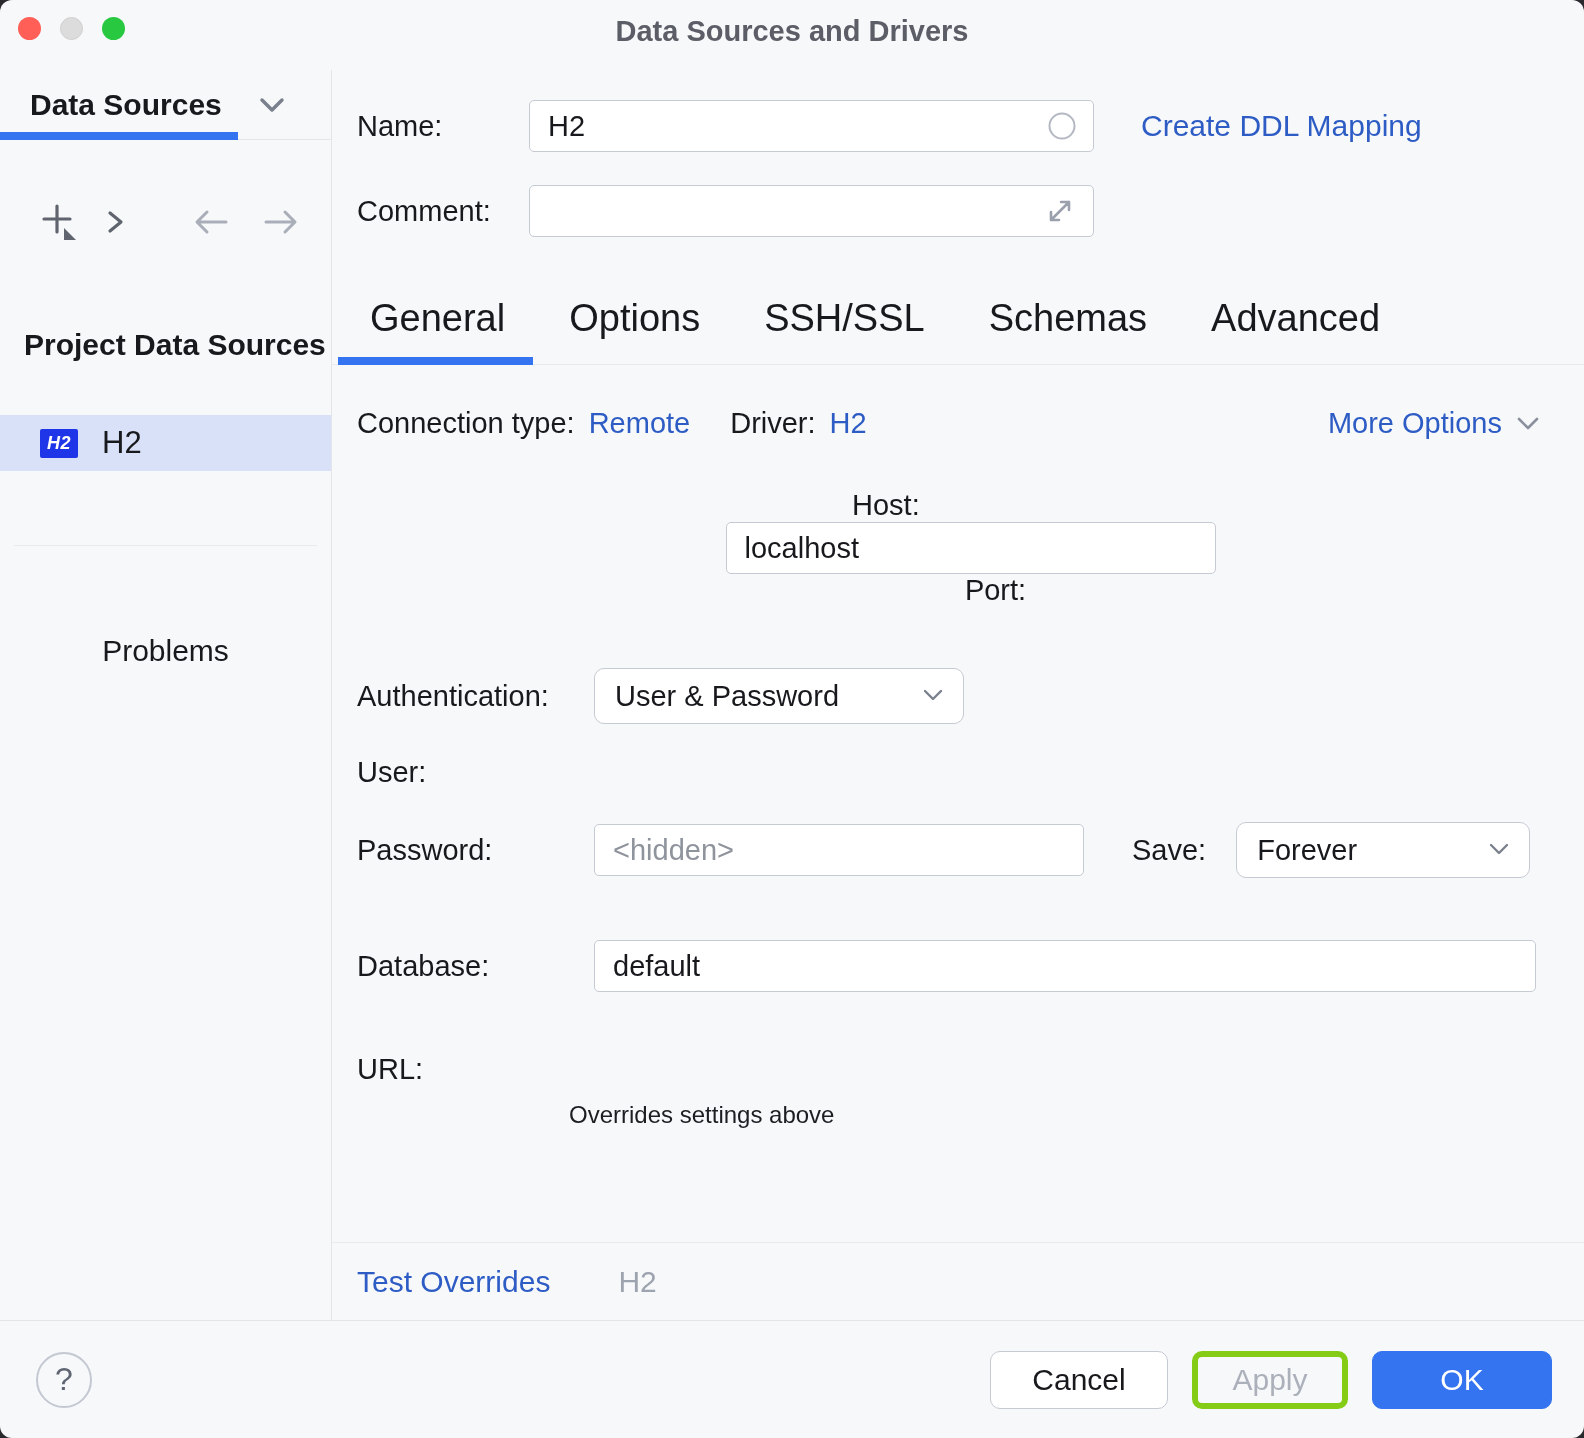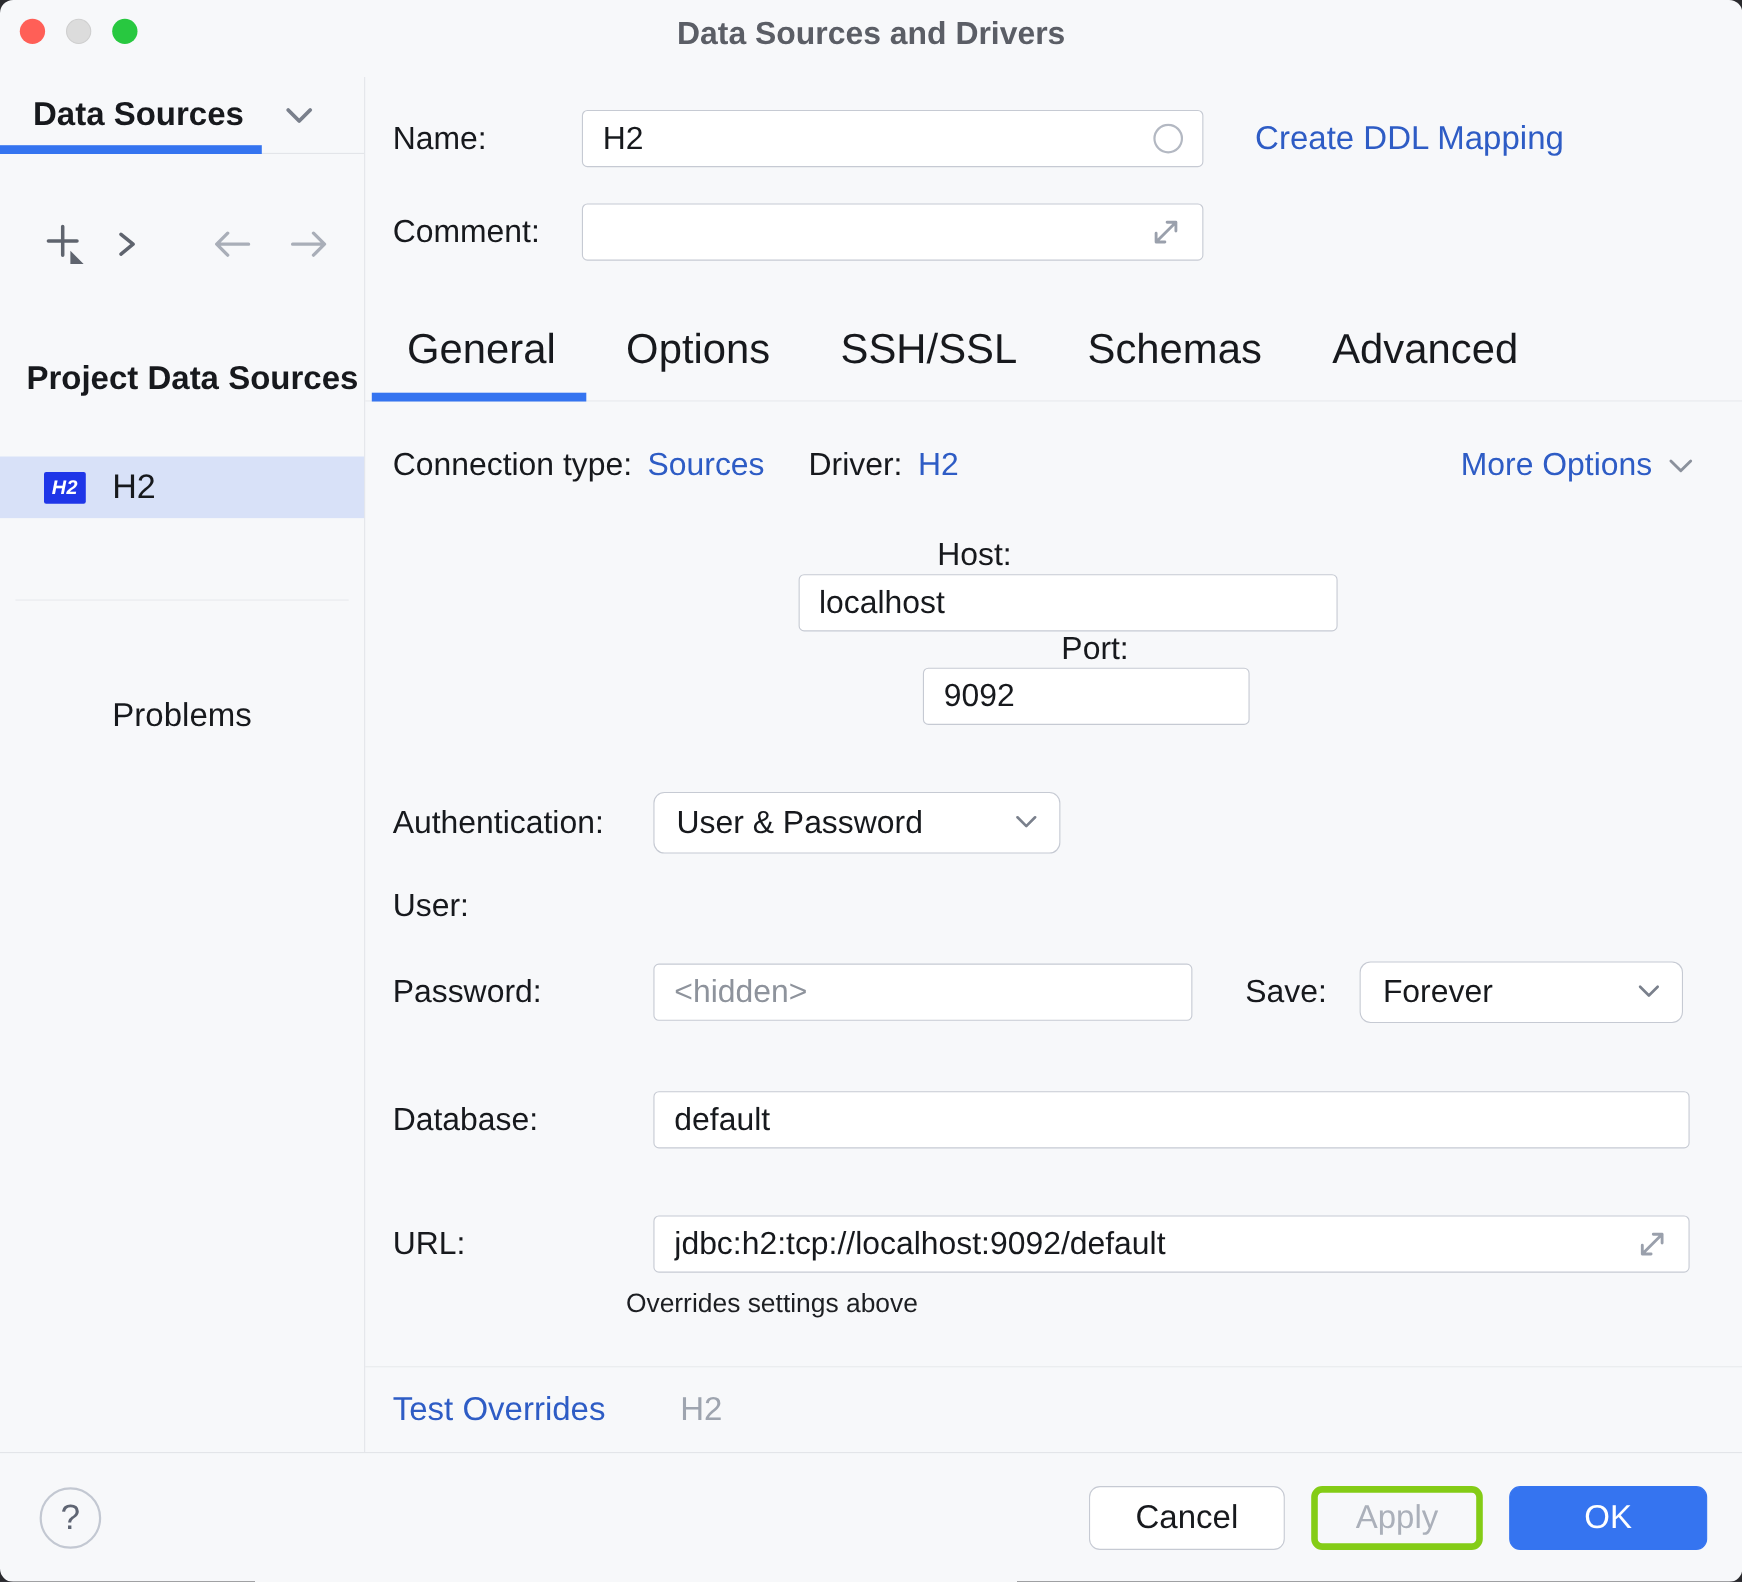--- a/index.html
+++ b/index.html
@@ -202,38 +202,37 @@
         <span class="tab">Options</span>
         <span class="tab">SSH/SSL</span>
         <span class="tab">Schemas</span>
         <span class="tab">Advanced</span>
       </div>
 
       <div class="tab-panel">
 
         <div class="conn-row pad">
           <span class="k">Connection type:</span>
-          <span class="v">Sources</span>
+          <span class="v">Remote</span>
           <span class="k drv">Driver:</span>
           <span class="v">H2</span>
           <span class="more-options">
             <span>More Options</span>
             <span class="chev">
               <svg width="24" height="16" viewBox="0 0 24 16">
                   <path d="M3 3 L12 12 L21 3" fill="none" stroke="currentColor" stroke-width="2.6" stroke-linecap="round" stroke-linejoin="round"></path>
                 </svg>
             </span>
           </span>
         </div>
 
         <div class="form-row row-host pad">
           <label class="flabel">Host:</label>
           <input class="input w490" type="text" value="localhost" style="">
           <label class="flabel port-label" style="width:auto">Port:</label>
-          <input class="input port-input" type="text" value="9092" style="">
         </div>
 
         <div class="form-row row-auth pad">
           <label class="flabel">Authentication:</label>
           <div class="select w370">
             <span>User &amp; Password</span>
             <span class="chev">
               <svg width="20" height="14" viewBox="0 0 20 14">
                   <path d="M2 2 L10 10 L18 2" fill="none" stroke="currentColor" stroke-width="2.4" stroke-linecap="round" stroke-linejoin="round"></path>
                 </svg>
@@ -259,28 +258,20 @@
           </div>
         </div>
 
         <div class="form-row row-db pad">
           <label class="flabel">Database:</label>
           <input class="input w942" type="text" value="default" style="">
         </div>
 
         <div class="form-row row-url pad">
           <label class="flabel">URL:</label>
-          <span class="iwrap w942">
-            <input class="input" type="text" value="jdbc:h2:tcp://localhost:9092/default" style="">
-            <span class="icon-in-field">
-              <svg width="32" height="32" viewBox="0 0 32 32">
-                  <path d="M7 25 L25 7 M17 7 H25 V15 M15 25 H7 V17" fill="none" stroke="#9aa0ac" stroke-width="2.6" stroke-linecap="round" stroke-linejoin="round"></path>
-                </svg>
-            </span>
-          </span>
         </div>
 
         <div class="url-hint pad" style="padding-left:0">Overrides settings above</div>
 
         <div class="spacer"></div>
 
         <div class="test-bar pad">
           <span class="test-link">Test Overrides</span>
           <span class="test-driver">H2</span>
         </div>

